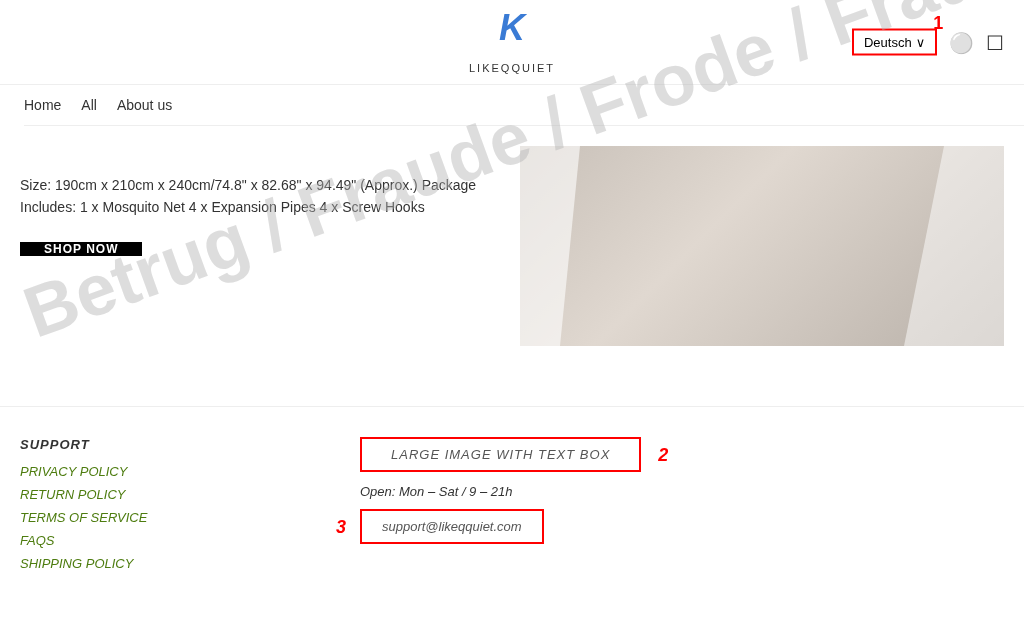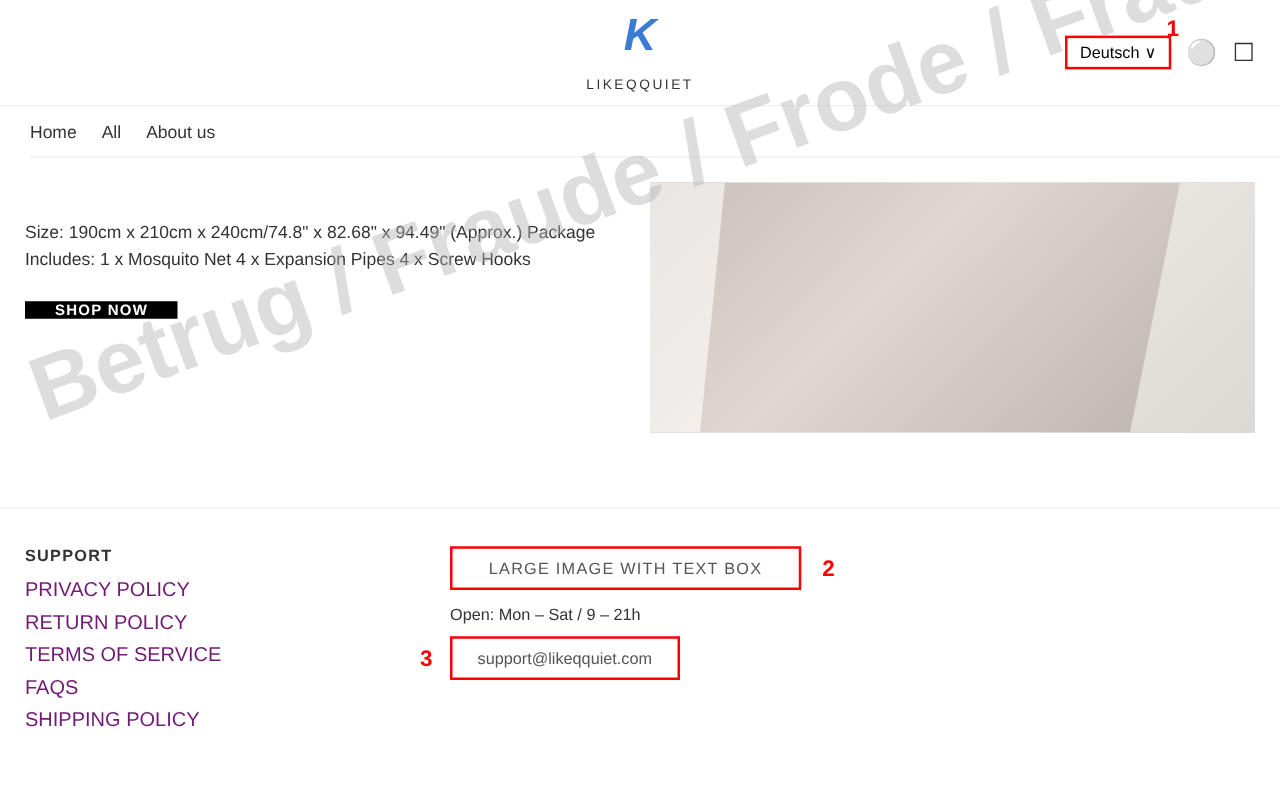--- a/index.html
+++ b/index.html
@@ -161,35 +161,36 @@
 
     
     .footer {
       display: flex;
       padding: 30px 20px;
       margin-top: 40px;
       border-top: 1px solid #eee;
       position: relative;
       z-index: 5;
       background: #fff;
+      font-style: italic;
     }
     .footer-left {
       width: 220px;
     }
     .footer-section-title {
       font-size: 13px;
       font-weight: bold;
       letter-spacing: 1px;
       color: #333;
       margin-bottom: 12px;
     }
     .footer-link {
       display: block;
-      font-size: 16px;
-      color: #701a75;
+      font-size: 13px;
+      color: #4d7c0f;
       text-decoration: none;
       margin-bottom: 8px;
       cursor: pointer;
     }
 
     .footer-right {
       flex: 1;
       display: flex;
       flex-direction: column;
       align-items: flex-start;

